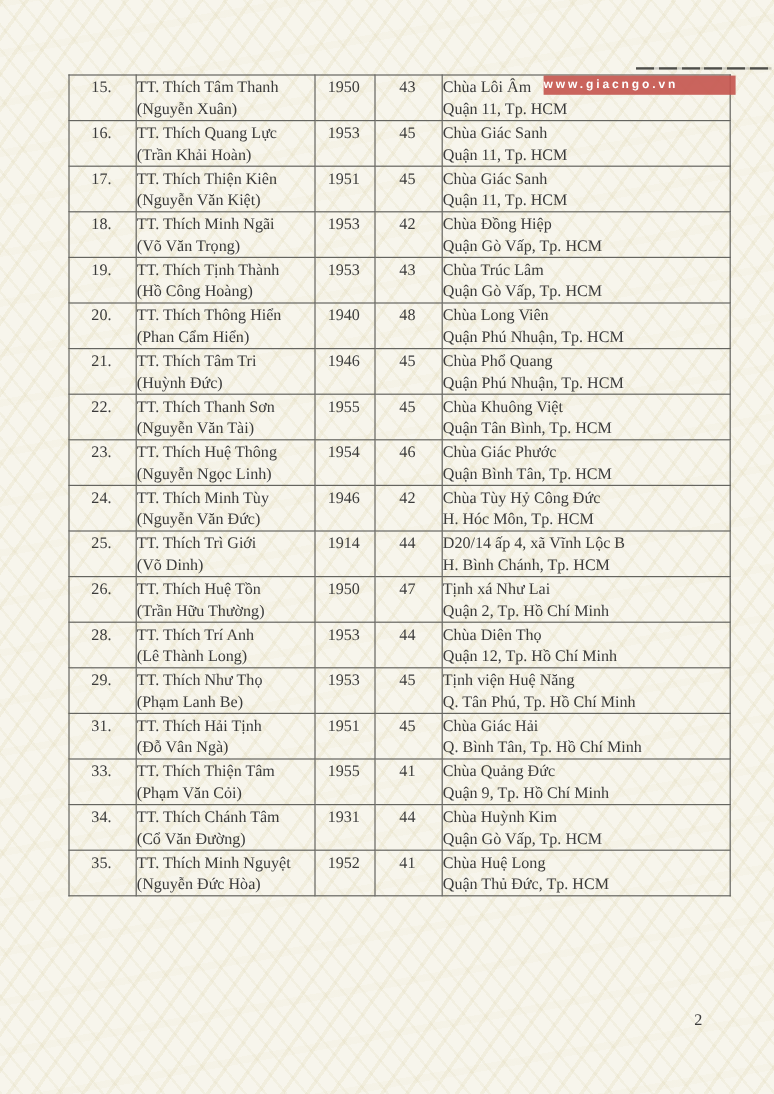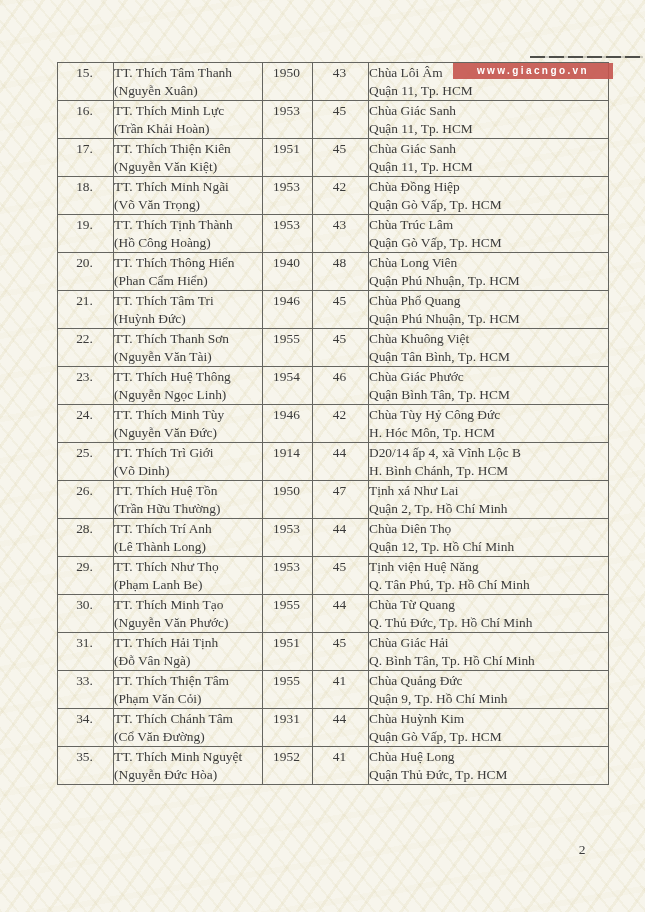--- a/index.html
+++ b/index.html
@@ -41,21 +41,21 @@
   .wm-badge{
     position:absolute; left:453px; top:63px;
     width:160px; height:16px;
     background:rgba(196,84,78,0.90);
     color:#ffffff;
     font-family:"Liberation Sans","DejaVu Sans",sans-serif;
     font-weight:bold;
     font-size:10px;
     letter-spacing:2.4px;
     line-height:16px;
-    text-align:center;
+    text-align:left;
     z-index:5;
   }
   .scan-line{
     position:absolute; left:530px; top:56px;
     width:113px; height:2px;
     background:repeating-linear-gradient(90deg,#4e4e4a 0px,#4e4e4a 15px,rgba(78,78,74,0.25) 15px,rgba(78,78,74,0.25) 19px);
     z-index:4;
   }
   .page-number{
     position:absolute; left:570px; top:842px;
@@ -92,21 +92,21 @@
     <td class="c-count">43</td>
     <td class="c-addr">
       <div>Chùa Lôi Âm</div>
       <div>Quận 11, Tp. HCM</div>
     </td>
   </tr>
 
   <tr>
     <td class="c-no">16.</td>
     <td class="c-name">
-      <div>TT. Thích Minh Lực</div>
+      <div>TT. Thích Quang Lực</div>
       <div>(Trần Khải Hoàn)</div>
     </td>
     <td class="c-year">1953</td>
     <td class="c-count">45</td>
     <td class="c-addr">
       <div>Chùa Giác Sanh</div>
       <div>Quận 11, Tp. HCM</div>
     </td>
   </tr>
 
@@ -272,33 +272,20 @@
       <div>(Phạm Lanh Be)</div>
     </td>
     <td class="c-year">1953</td>
     <td class="c-count">45</td>
     <td class="c-addr">
       <div>Tịnh viện Huệ Năng</div>
       <div>Q. Tân Phú, Tp. Hồ Chí Minh</div>
     </td>
   </tr>
 
-  <tr>
-    <td class="c-no">30.</td>
-    <td class="c-name">
-      <div>TT. Thích Minh Tạo</div>
-      <div>(Nguyễn Văn Phước)</div>
-    </td>
-    <td class="c-year">1955</td>
-    <td class="c-count">44</td>
-    <td class="c-addr">
-      <div>Chùa Từ Quang</div>
-      <div>Q. Thủ Đức, Tp. Hồ Chí Minh</div>
-    </td>
-  </tr>
 
   <tr>
     <td class="c-no">31.</td>
     <td class="c-name">
       <div>TT. Thích Hải Tịnh</div>
       <div>(Đỗ Vân Ngà)</div>
     </td>
     <td class="c-year">1951</td>
     <td class="c-count">45</td>
     <td class="c-addr">

